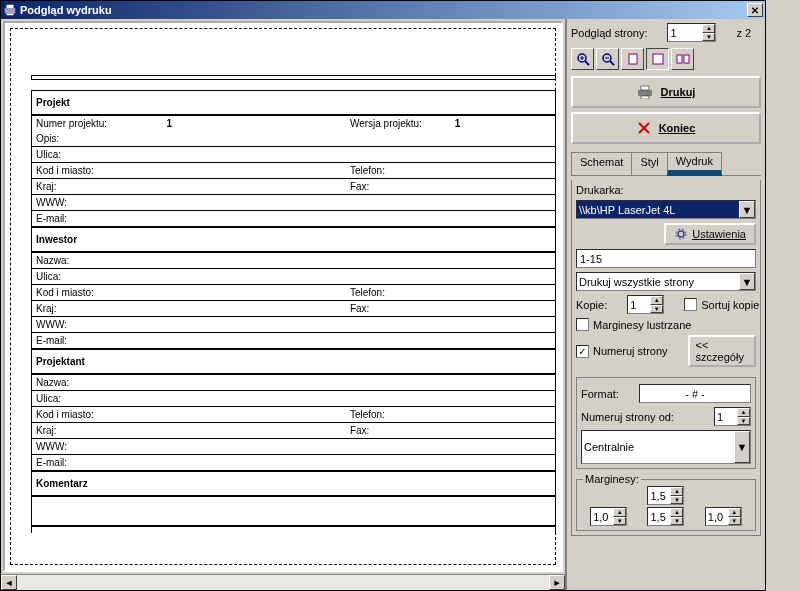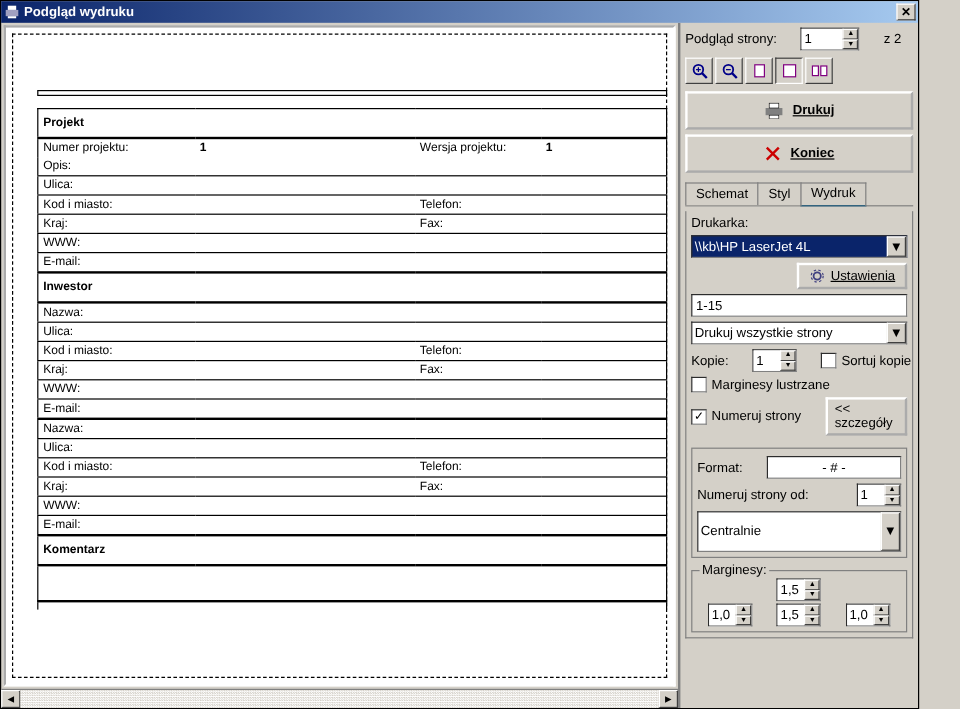--- a/index.html
+++ b/index.html
@@ -32,21 +32,21 @@
 .spin input { border: none; width: 34px; text-align: left; padding: 0 2px; font-size: 11px; }
 .spin .spins { display: flex; flex-direction: column; width: 13px; }
 .spin .spins div { flex: 1; background: #d4d0c8; border: 1px solid #fff; border-right-color: #404040; border-bottom-color: #404040; font-size: 6px; display: flex; align-items: center; justify-content: center; }
 .toolbar { display: flex; gap: 2px; padding: 2px 0; }
 .tb-btn { width: 23px; height: 22px; background: #d4d0c8; border: 1px solid #fff; border-right-color: #404040; border-bottom-color: #404040; display: flex; align-items: center; justify-content: center; cursor: pointer; }
 .tb-btn.active { border: 1px solid #404040; border-right-color: #fff; border-bottom-color: #fff; }
 .big-btn { height: 32px; border: 2px outset #fff; background: #d4d0c8; display: flex; align-items: center; justify-content: center; gap: 8px; cursor: pointer; }
 .big-btn span { text-decoration: underline; font-weight: bold; }
 .tabs { display: flex; border-bottom: 1px solid #808080; margin-top: 4px; }
 .tab { padding: 3px 8px; border: 1px solid #808080; border-bottom: none; background: #d4d0c8; margin-right: -1px; cursor: pointer; }
-.tab.active { background: #d4d0c8; border-bottom: 1px solid #0c4a6e; margin-bottom: -1px; padding-top: 2px; }
+.tab.active { background: #d4d0c8; border-bottom: 6px solid #0c4a6e; margin-bottom: -1px; padding-top: 2px; }
 .panel { border: 1px solid #808080; border-top: none; padding: 4px; display: flex; flex-direction: column; gap: 4px; }
 select, .combo { width: 100%; height: 19px; border: 1px inset #808080; background: #fff; font-size: 11px; }
 .combo.highlighted { background: #0a246a; color: #fff; display: flex; align-items: center; padding: 0 2px; position: relative; }
 .combo .dd { position: absolute; right: 0; top: 0; width: 16px; height: 100%; background: #d4d0c8; border: 1px solid #fff; border-right-color: #404040; border-bottom-color: #404040; display: flex; align-items: center; justify-content: center; color: #000; }
 .settings-btn { align-self: flex-end; padding: 2px 8px; border: 2px outset #fff; background: #d4d0c8; cursor: pointer; display: flex; align-items: center; gap: 4px; }
 input.textfield { width: 100%; height: 19px; border: 1px inset #808080; padding: 0 3px; font-size: 11px; }
 .checkbox-row { display: flex; align-items: center; gap: 4px; }
 .cb { width: 13px; height: 13px; border: 1px inset #808080; background: #fff; display: flex; align-items: center; justify-content: center; font-size: 10px; }
 .sm-btn { padding: 2px 6px; border: 2px outset #fff; background: #d4d0c8; cursor: pointer; }
 .group { border: 1px solid #808080; border-left-color: #808080; padding: 6px 4px 4px; position: relative; margin-top: 6px; }
@@ -124,20 +124,23 @@
                     <td colspan="2">Kraj:</td>
                     <td colspan="2">Fax:</td>
                   </tr>
               <tr>
                     <td colspan="4">WWW:</td>
                   </tr>
               <tr class="last">
                     <td colspan="4">E-mail:</td>
                   </tr>
               <tr>
+                    <td class="section-head" colspan="4">Projektant</td>
+                  </tr>
+              <tr>
                     <td colspan="4">Nazwa:</td>
                   </tr>
               <tr>
                     <td colspan="4">Ulica:</td>
                   </tr>
               <tr>
                     <td colspan="2">Kod i miasto:</td>
                     <td colspan="2">Telefon:</td>
                   </tr>
               <tr>

